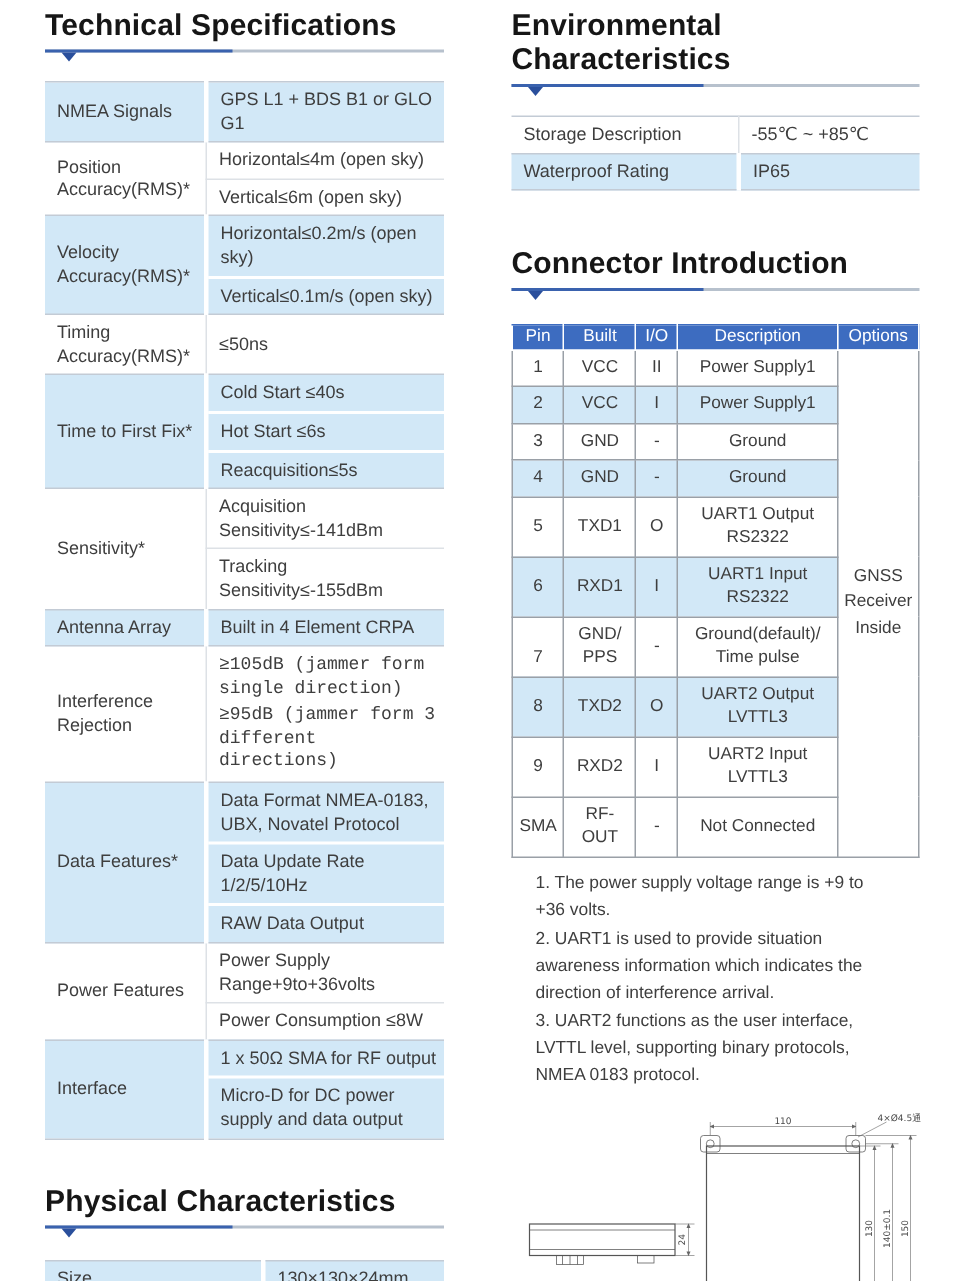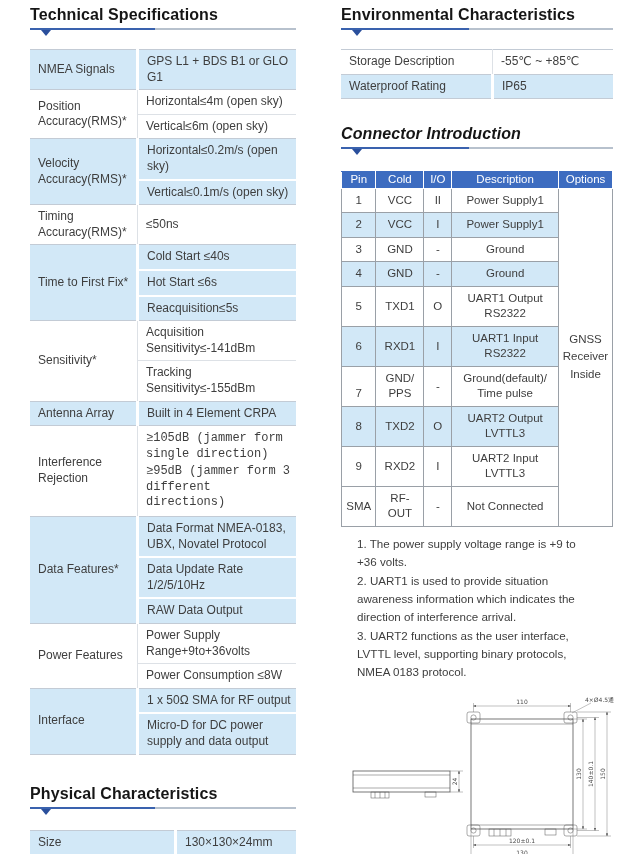--- a/index.html
+++ b/index.html
@@ -3,21 +3,21 @@
 <meta charset="utf-8">
 <style>
   html,body { margin:0; padding:0; background:#fff; }
   .page {
     position:relative; width:638px; height:854px; background:#fff; overflow:hidden;
     font-family:"Liberation Sans","DejaVu Sans",sans-serif; color:#3e3e3e;
   }
   .col-left  { position:absolute; left:30px;  top:6px; width:266px; }
   .col-right { position:absolute; left:341px; top:6px; width:272px; }
 
-  .sec-title { margin:0; font-size:16px; font-weight:bold; color:#161616; letter-spacing:.1px; }
+  .sec-title { margin:0; font-size:20px; font-weight:bold; color:#161616; letter-spacing:.1px; }
   .rule { position:relative; height:9px; margin-top:4px; }
   .rule::before { content:""; position:absolute; left:0; right:0; top:0; height:2px; background:#b7c1cd; }
   .rule-dark { position:absolute; left:0; top:0; width:47%; height:2px; background:#3a62ae; z-index:1; }
   .rule-tri  { position:absolute; left:11px; top:2px; width:0; height:0;
                border-left:5px solid transparent; border-right:5px solid transparent;
                border-top:6px solid #2a4f9c; z-index:2; }
 
   table { border-collapse:collapse; width:100%; font-size:12px; color:#3e3e3e; }
 
   
@@ -27,21 +27,21 @@
   tr.gs td { border-top:1px solid #c3cbd5; }
   .g-blue td { background:#d2e8f7; }
   .g-white td { background:#ffffff; }
   .g-blue .lbl  { border-right:3px solid #ffffff; }
   .g-white .lbl { border-right:1px solid #dde1e6; }
   .g-blue td.sep  { border-top:2px solid #ffffff; }
   .g-white td.sep { border-top:1px solid #dde1e6; }
   .val div { padding:1px 0;font-family:Liberation Mono, monospace; }
 
   .mt12 { margin-top:12px; } .mt14 { margin-top:14px; } .mt15 { margin-top:15px; }
-  .mt26 { margin-top:26px;font-style:italic; } .mt30 { margin-top:30px; }
+  .mt26 { margin-top:38px; } .mt30 { margin-top:30px; }
 
   .two .lbl { width:132px; }
   .env .lbl { width:138px; }
 
   
   .conn { border:1px solid #8f959c; font-size:11.5px; }
   .conn th, .conn td { border:1px solid #9aa0a7; text-align:center; padding:4px 2px; line-height:1.35; }
   .conn th { background:#3d6cc0; color:#ffffff; font-weight:normal; border-color:#ffffff;
              border-top-color:#3d6cc0; padding:0 2px; }
   .conn thead { border-bottom:1px solid #8f959c; }
@@ -209,21 +209,21 @@
     <h2 class="sec-title mt26">Connector Introduction</h2>
     <div class="rule">
         <span class="rule-dark"></span>
         <span class="rule-tri"></span>
       </div>
 
     <table class="conn mt15">
       <thead>
         <tr>
           <th class="c-pin">Pin</th>
-          <th class="c-name">Cold</th>
+          <th class="c-name">Built</th>
           <th class="c-io">I/O</th>
           <th class="c-desc">Description</th>
           <th class="c-opt">Options</th>
         </tr>
       </thead>
       <tbody>
         <tr>
           <td>1</td>
           <td>VCC</td>
           <td>II</td>

